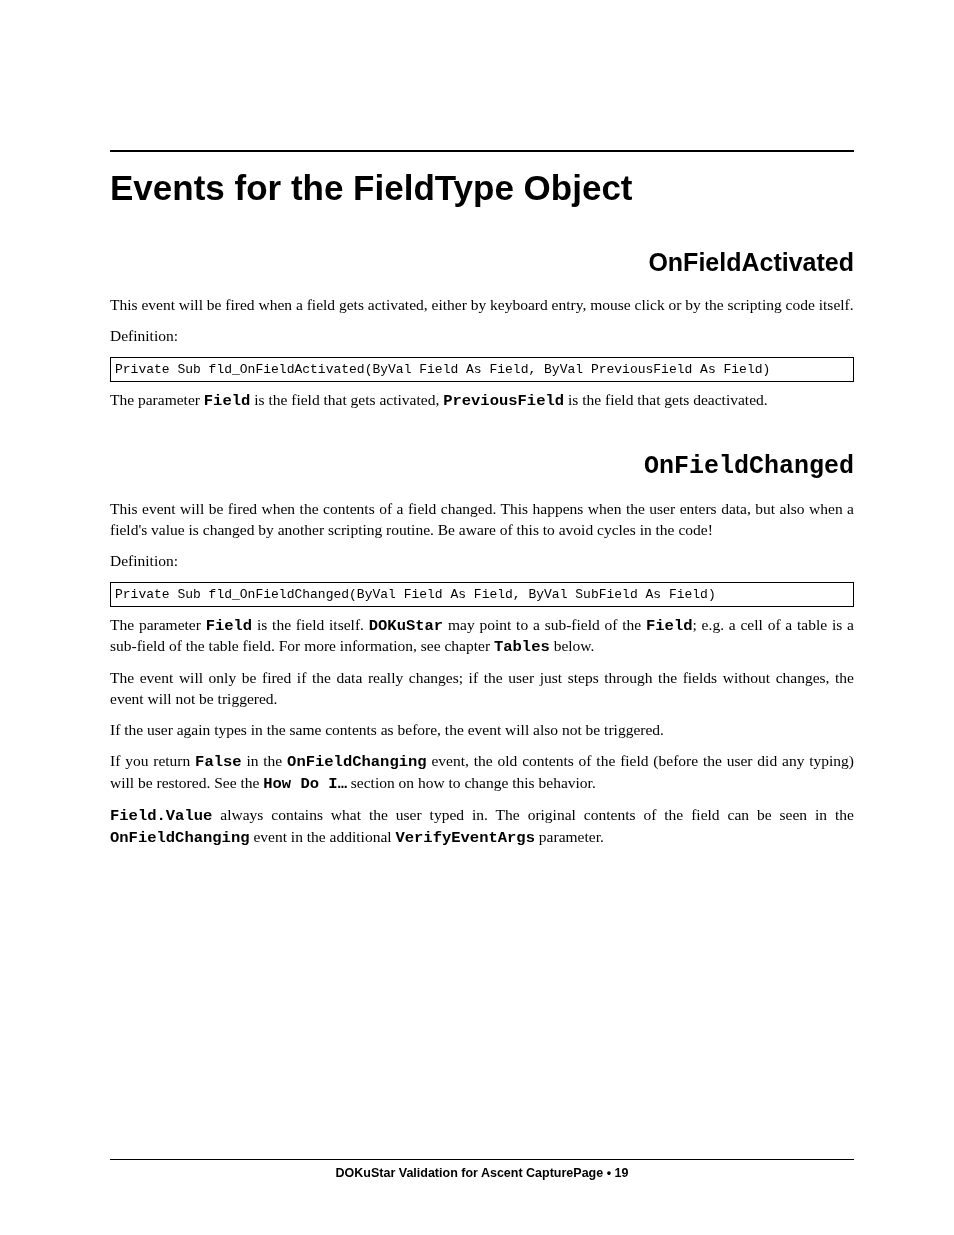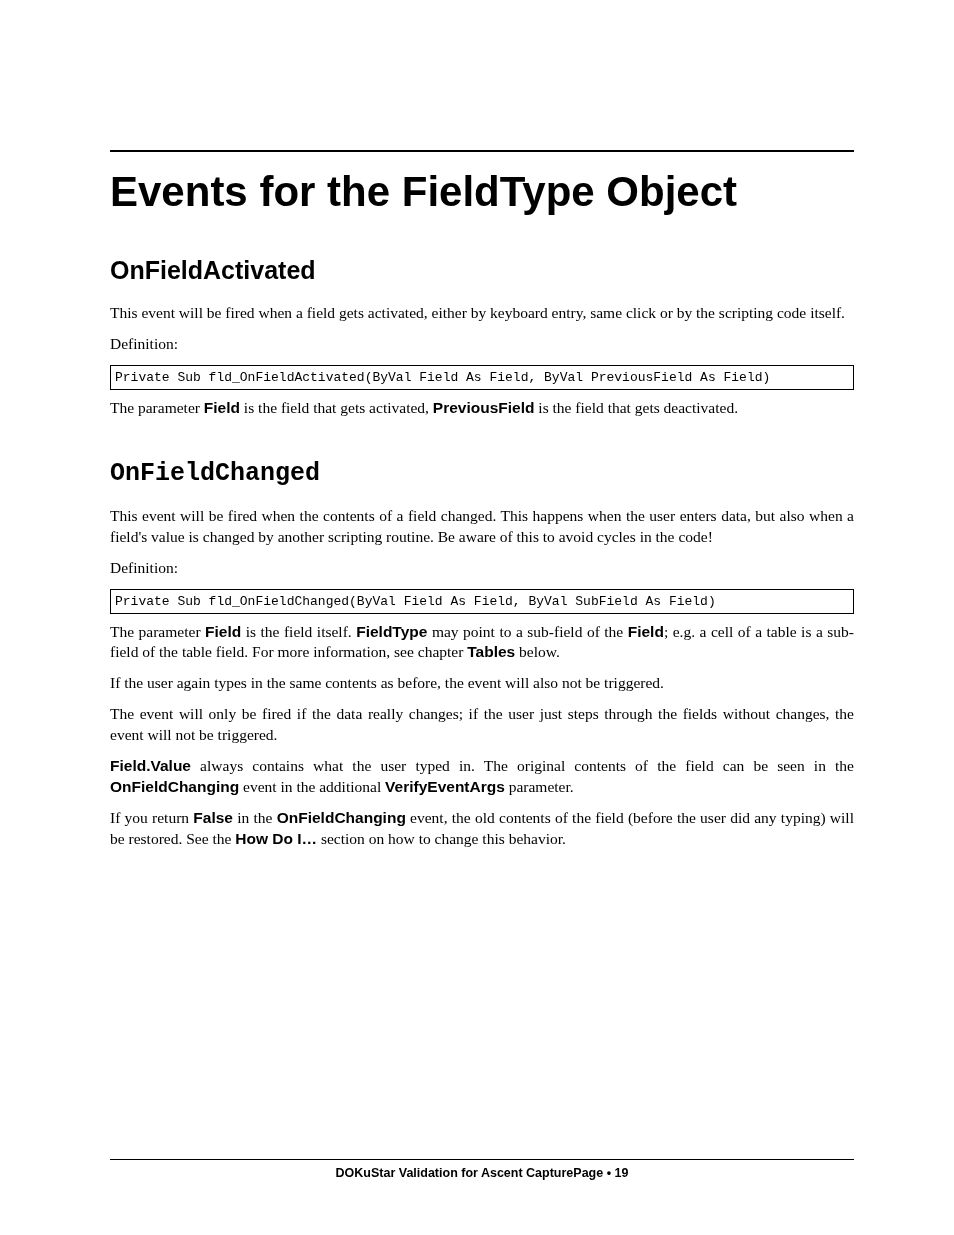--- a/index.html
+++ b/index.html
@@ -20,47 +20,48 @@
     position: relative;
   }
   .rule {
     border: none;
     border-top: 2px solid #000;
     margin: 0 0 16px 0;
   }
   h1 {
     font-family: Arial, Helvetica, sans-serif;
     font-weight: bold;
-    font-size: 42px;
+    font-size: 35px;
     margin: 0 0 40px 0;
     letter-spacing: 0px;
   }
   h2 {
     font-family: Arial, Helvetica, sans-serif;
     font-weight: bold;
     font-size: 25px;
     margin: 25px 0 18px 0;
+    text-align: right;
   }
   p {
     font-size: 15.5px;
     line-height: 1.35;
     margin: 8px 0 10px 0;
     text-align: justify;
   }
   .codebox {
     font-family: "Courier New", Courier, monospace;
     font-size: 13px;
     border: 1px solid #000;
     padding: 4px 4px;
     margin: 6px 0 8px 0;
     white-space: pre;
     overflow: hidden;
   }
   .b {
-    font-family: Liberation Sans, sans-serif;
+    font-family: Liberation Mono, monospace;
     font-weight: bold;
   }
   .footer {
     position: absolute;
     left: 110px;
     right: 100px;
     bottom: 55px;
     border-top: 1.5px solid #000;
     padding-top: 6px;
     font-family: Arial, Helvetica, sans-serif;
@@ -77,53 +78,53 @@
 <body>
 
 <div class="page">
 
   <hr class="rule">
 
   <h1>Events for the FieldType Object</h1>
 
   <h2>OnFieldActivated</h2>
 
-  <p>This event will be fired when a field gets activated, either by keyboard entry, same click or by the scripting code itself.</p>
+  <p>This event will be fired when a field gets activated, either by keyboard entry, mouse click or by the scripting code itself.</p>
 
   <p>Definition:</p>
 
   <div class="codebox">Private Sub fld_OnFieldActivated(ByVal Field As Field, ByVal PreviousField As Field)</div>
 
   <p>
     <span>The parameter </span><span class="b">Field</span><span> is the field that gets activated, </span><span class="b">PreviousField</span><span> is the field that gets deactivated.</span>
   </p>
 
 
   <h2 style="margin-top:40px;font-family:Liberation Mono, monospace;">OnFieldChanged</h2>
 
   <p>This event will be fired when the contents of a field changed. This happens when the user enters data, but also when a field's value is changed by another scripting routine. Be aware of this to avoid cycles in the code!</p>
 
   <p>Definition:</p>
 
   <div class="codebox">Private Sub fld_OnFieldChanged(ByVal Field As Field, ByVal SubField As Field)</div>
 
   <p>
-    <span>The parameter </span><span class="b">Field</span><span> is the field itself. </span><span class="b">FieldType</span><span> may point to a sub-field of the </span><span class="b">Field</span><span>; e.g. a cell of a table is a sub-field of the table field. For more information, see chapter </span><span class="b">Tables</span><span> below.</span>
+    <span>The parameter </span><span class="b">Field</span><span> is the field itself. </span><span class="b">DOKuStar</span><span> may point to a sub-field of the </span><span class="b">Field</span><span>; e.g. a cell of a table is a sub-field of the table field. For more information, see chapter </span><span class="b">Tables</span><span> below.</span>
   </p>
+
+  <p>The event will only be fired if the data really changes; if the user just steps through the fields without changes, the event will not be triggered.</p>
 
   <p>If the user again types in the same contents as before, the event will also not be triggered.</p>
 
-  <p>The event will only be fired if the data really changes; if the user just steps through the fields without changes, the event will not be triggered.</p>
+  <p>
+    <span>If you return </span><span class="b">False</span><span> in the </span><span class="b">OnFieldChanging</span><span> event, the old contents of the field (before the user did any typing) will be restored. See the  </span><span class="b">How Do I…</span><span>  section on how to change this behavior.</span>
+  </p>
 
   <p>
     <span class="b">Field.Value</span><span>  always  contains  what  the  user  typed  in.  The  original  contents  of  the  field  can  be  seen  in  the </span><span class="b">OnFieldChanging</span><span>  event in the additional </span><span class="b">VerifyEventArgs</span><span> parameter.</span>
-  </p>
-
-  <p>
-    <span>If you return </span><span class="b">False</span><span> in the </span><span class="b">OnFieldChanging</span><span> event, the old contents of the field (before the user did any typing) will be restored. See the  </span><span class="b">How Do I…</span><span>  section on how to change this behavior.</span>
   </p>
 
   <div class="footer">
     <span>DOKuStar Validation for Ascent Capture</span>
     <span>
       <span>Page</span>
       <span class="dot"> • </span>
       <span>19</span>
     </span>
   </div>

